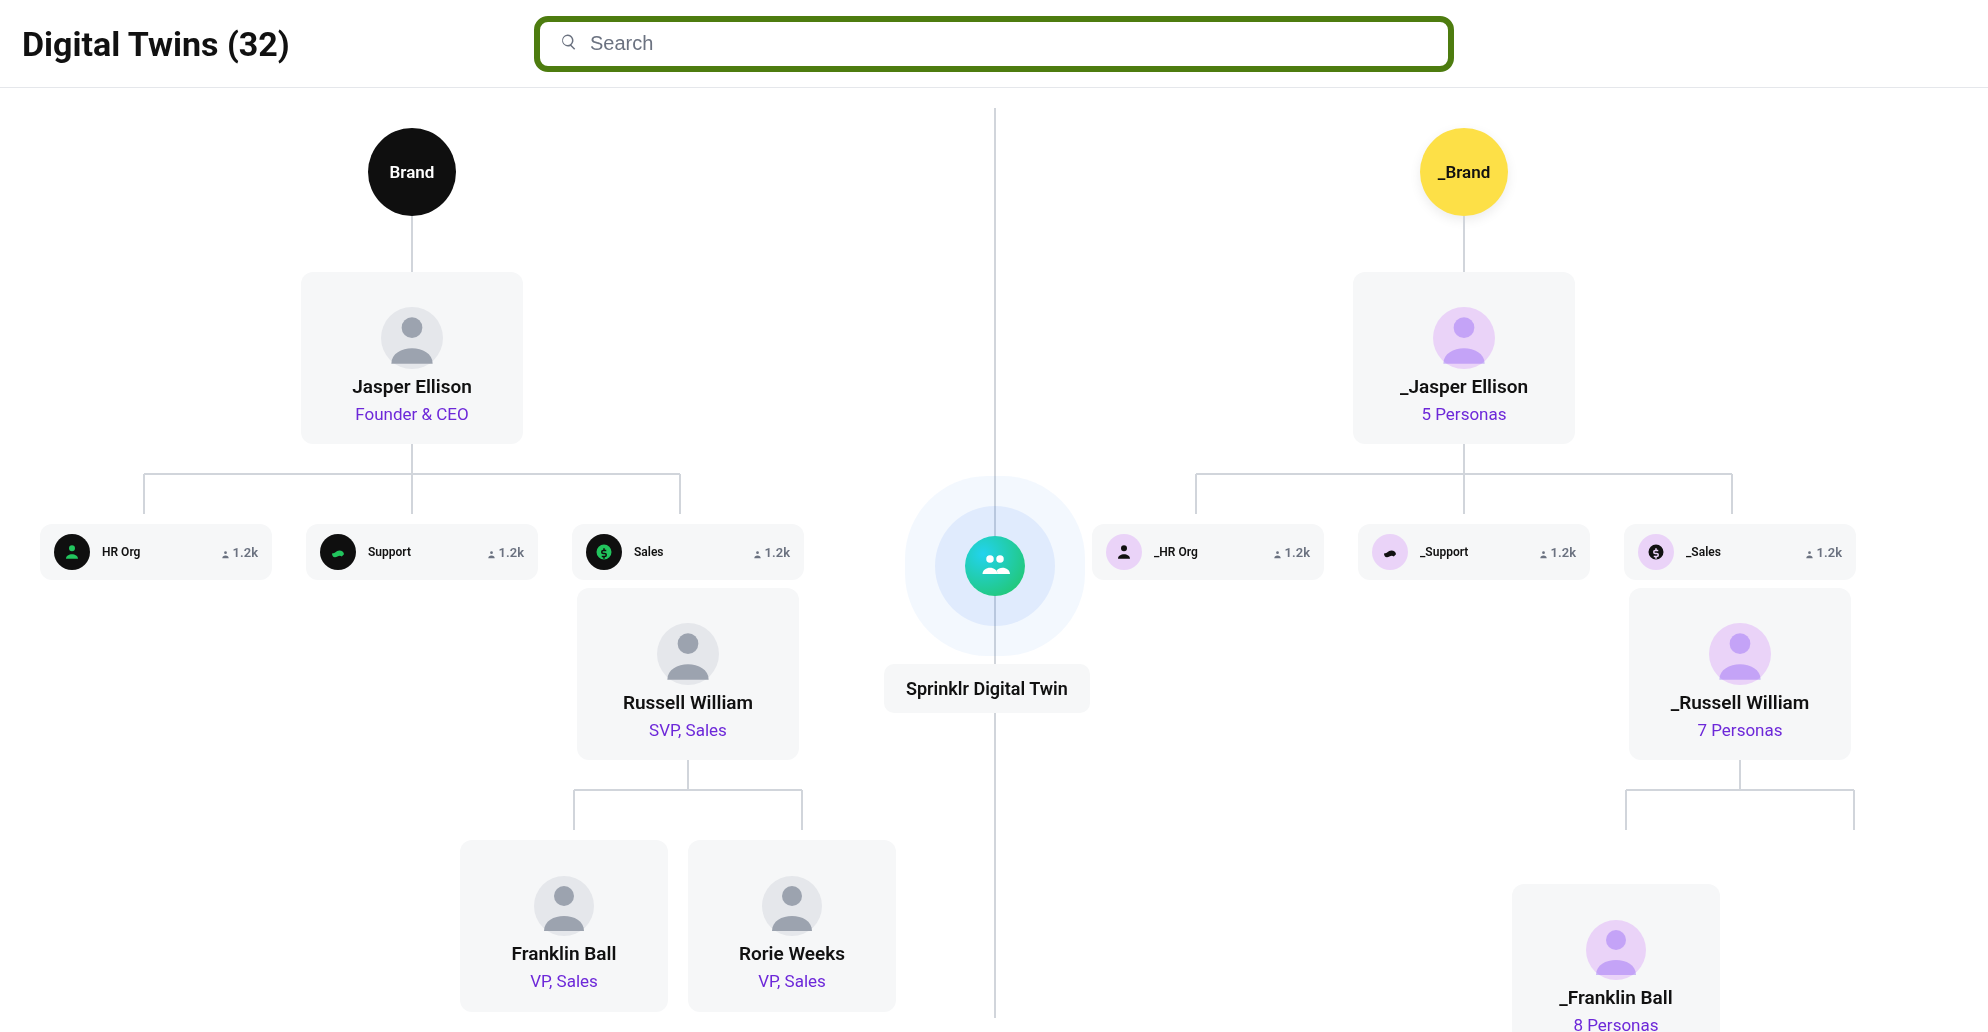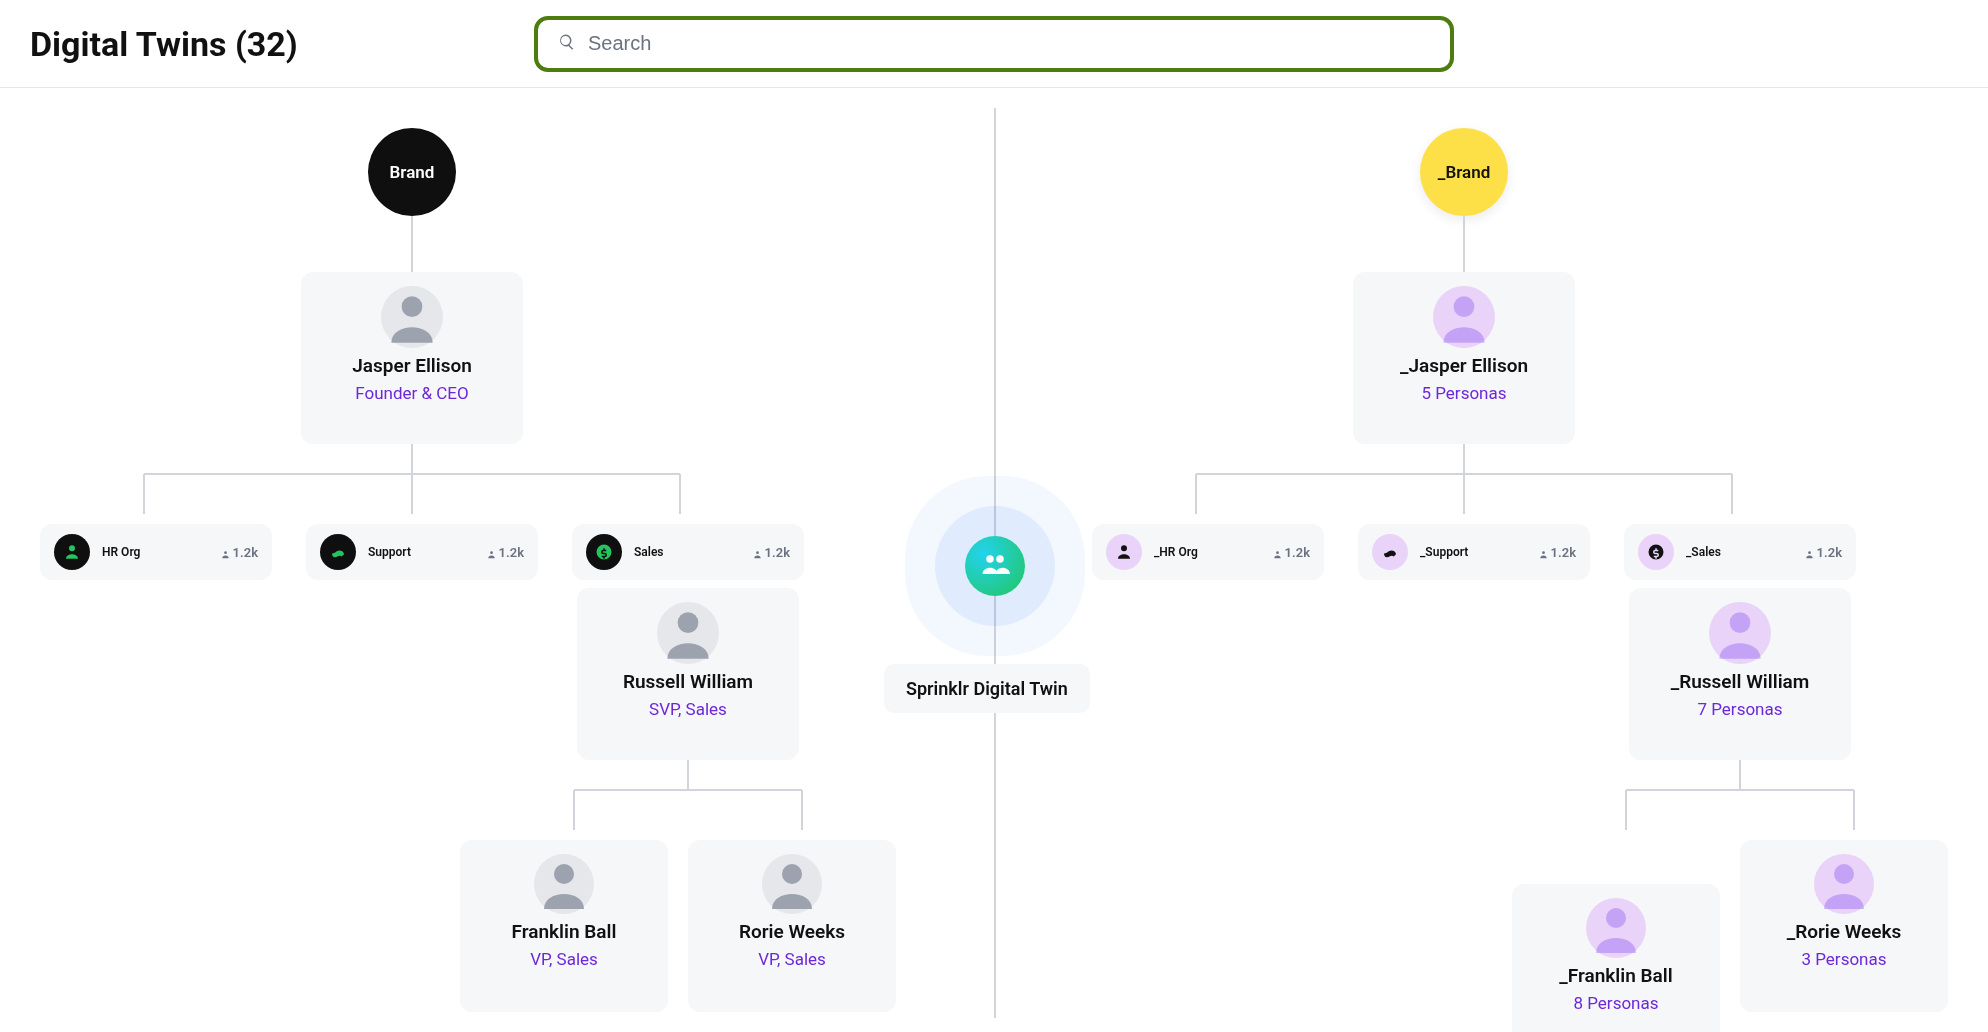--- a/index.html
+++ b/index.html
@@ -9,42 +9,42 @@
     color: #111;
     width: 1988px;
     height: 1032px;
     overflow: hidden;
   }
 
   
   .header {
     display: flex;
     align-items: center;
-    padding: 18px 18px 18px 30px;
+    padding: 18px 18px 18px 22px;
     border-bottom: 1px solid #e5e7eb;
     gap: 18px;
     position: relative;
     height: 88px;
   }
   .page-title {
     font-size: 34px;
     font-weight: 700;
     color: #111;
     white-space: nowrap;
   }
   .search-wrap {
     position:absolute;
     left:50%;
     transform:translateX(-50%);
     width: 920px;
   }
   .search {
     display: flex;
     align-items: center;
-    border: 4px solid #4d7c0f;
+    border: 6px solid #4d7c0f;
     border-radius: 14px;
     height: 56px;
     padding: 0 20px;
     background: #fff;
   }
   .search svg { width: 18px; height: 18px; fill: #6b7280; margin-right: 12px; flex:none;}
   .search input {
     border: none;
     outline: none;
     font-size: 20px;
@@ -101,21 +101,21 @@
   }
 
   
   .node {
     position:absolute;
     background:#f6f7f8;
     border-radius:12px;
     display:flex;
     flex-direction:column;
     align-items:center;
-    justify-content:flex-start;
+    justify-content:center;
     cursor:pointer;
   }
   .node.person { width:222px; height:172px; padding-top:14px;}
   .node.dept { width:232px; height:56px; flex-direction:row; justify-content:flex-start; padding:0 14px; gap:12px; }
   .node .name { font-size:19px; font-weight:600; color:#111; margin-top:6px;}
   .node .sub  { font-size:17px; color:#6d28d9; margin-top:6px;}
   .avatar {
     width:60px; height:60px; border-radius:50%;
     display:flex; align-items:center; justify-content:center;
     background:#e5e7eb;
@@ -401,24 +401,14 @@
   <div class="node person" style="left:1512px;top:796px;width:208px;height:172px">
     <div class="avatar twin-tint">
       <svg class="silhouette" viewBox="0 0 24 24">
           <circle cx="12" cy="8" r="4" fill="#8b5cf6" opacity=".4"></circle>
           <path d="M4 22c0-4 4-6 8-6s8 2 8 6" fill="#8b5cf6" opacity=".4"></path>
         </svg>
     </div>
     <div class="name">_Franklin Ball</div>
     <div class="sub">8 Personas</div>
   </div>
-  <div class="node person" style="left:1740px;top:752px;width:208px;height:172px">
-    <div class="avatar twin-tint">
-      <svg class="silhouette" viewBox="0 0 24 24">
-          <circle cx="12" cy="8" r="4" fill="#8b5cf6" opacity=".4"></circle>
-          <path d="M4 22c0-4 4-6 8-6s8 2 8 6" fill="#8b5cf6" opacity=".4"></path>
-        </svg>
-    </div>
-    <div class="name">_Rorie Weeks</div>
-    <div class="sub">3 Personas</div>
-  </div>
 
 </div>
 
 </body></html>

